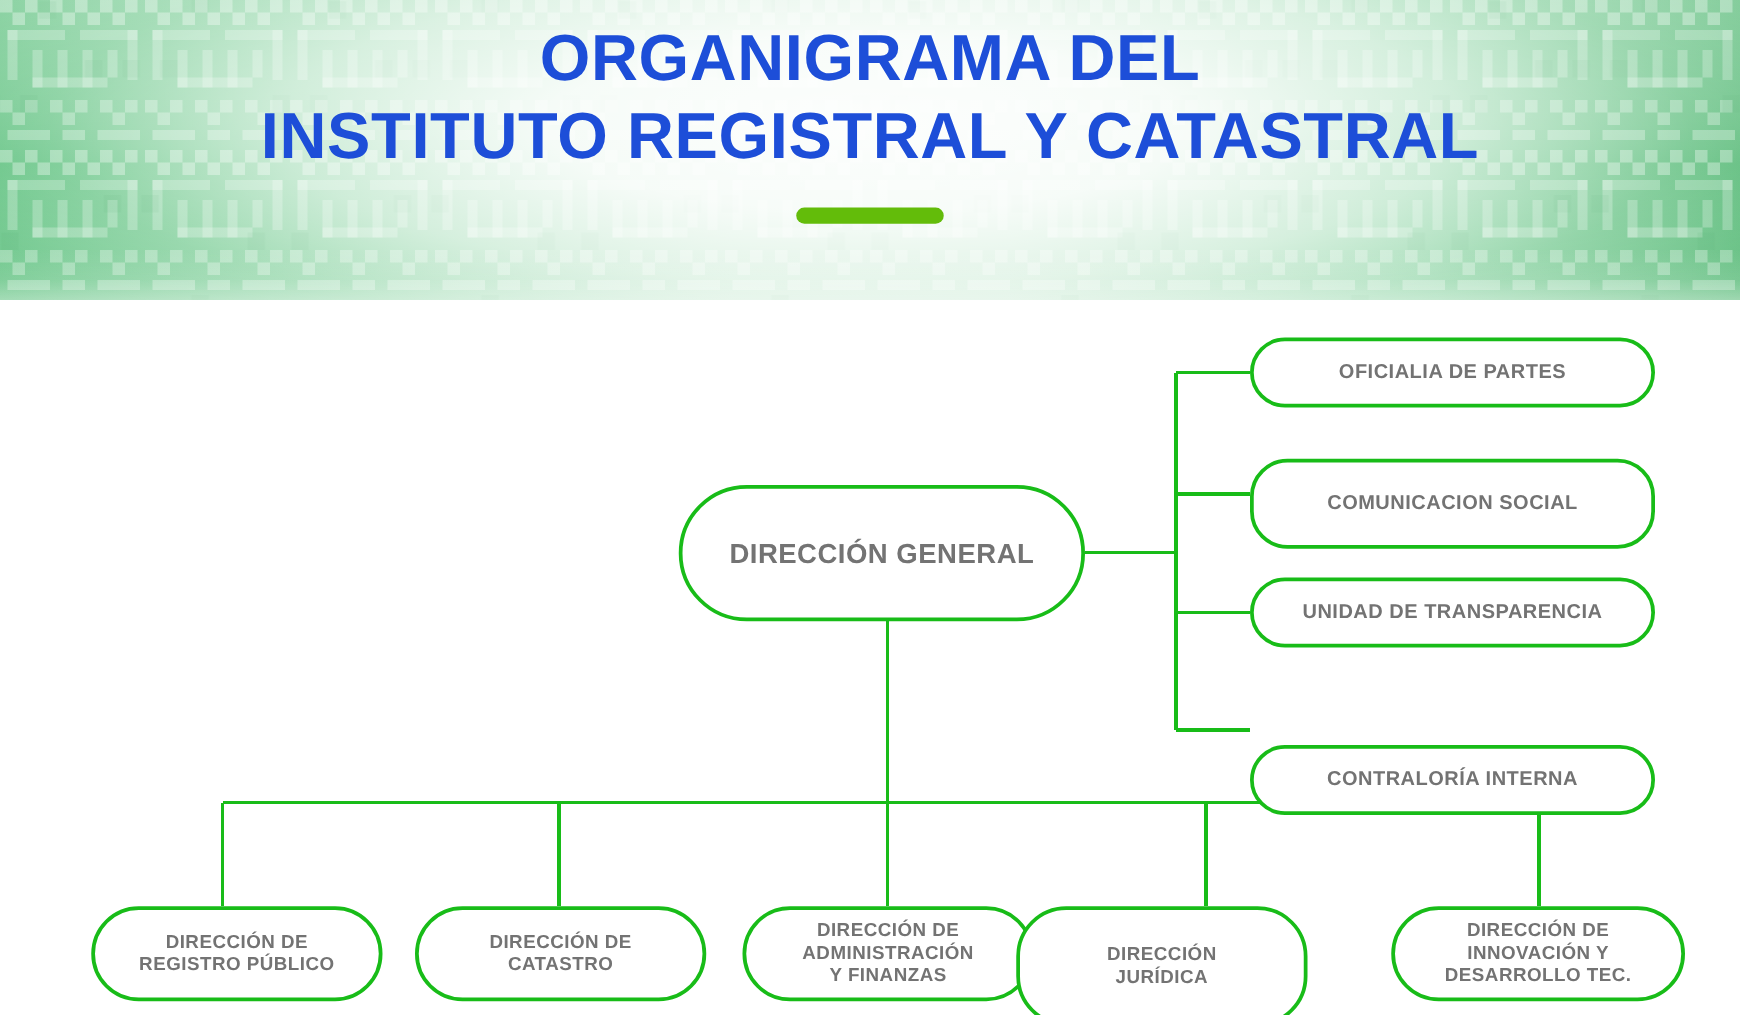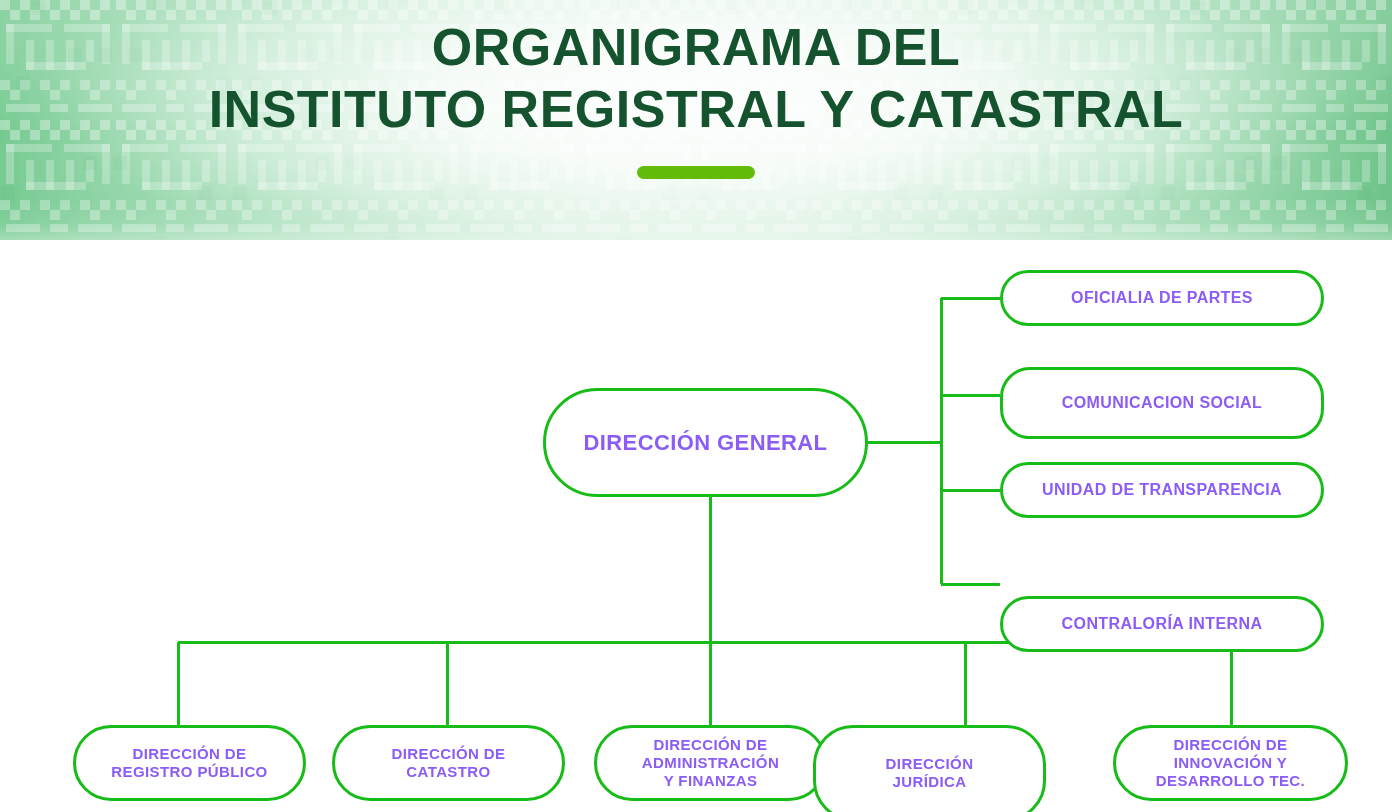--- a/index.html
+++ b/index.html
@@ -62,21 +62,21 @@
     left: 0; top: 0;
     width: 1392px;
     text-align: center;
   }
   .title-line {
     font-family: "Liberation Sans", sans-serif;
     font-weight: bold;
     font-size: 52px;
     line-height: 62px;
     letter-spacing: 0.5px;
-    color: #14532d;
+    color: #1d4ed8;
   }
   #title-line-1 { margin-top: 16px; }
   #title-rule {
     width: 118px;
     height: 13px;
     margin: 26px auto 0 auto;
     border-radius: 7px;
     background: #63bc0a;
   }
 
@@ -94,21 +94,21 @@
 
   .node {
     position: absolute;
     box-sizing: border-box;
     border: 3px solid #18bc18;
     background: #ffffff;
     display: flex;
     align-items: center;
     justify-content: center;
     text-align: center;
-    color: #8b5cf6;
+    color: #737373;
     font-family: "Liberation Sans", sans-serif;
     font-weight: bold;
     letter-spacing: 0.4px;
   }
   .node-root {
     border-radius: 56px;
     font-size: 22px;
   }
   .node-staff {
     border-radius: 30px;

